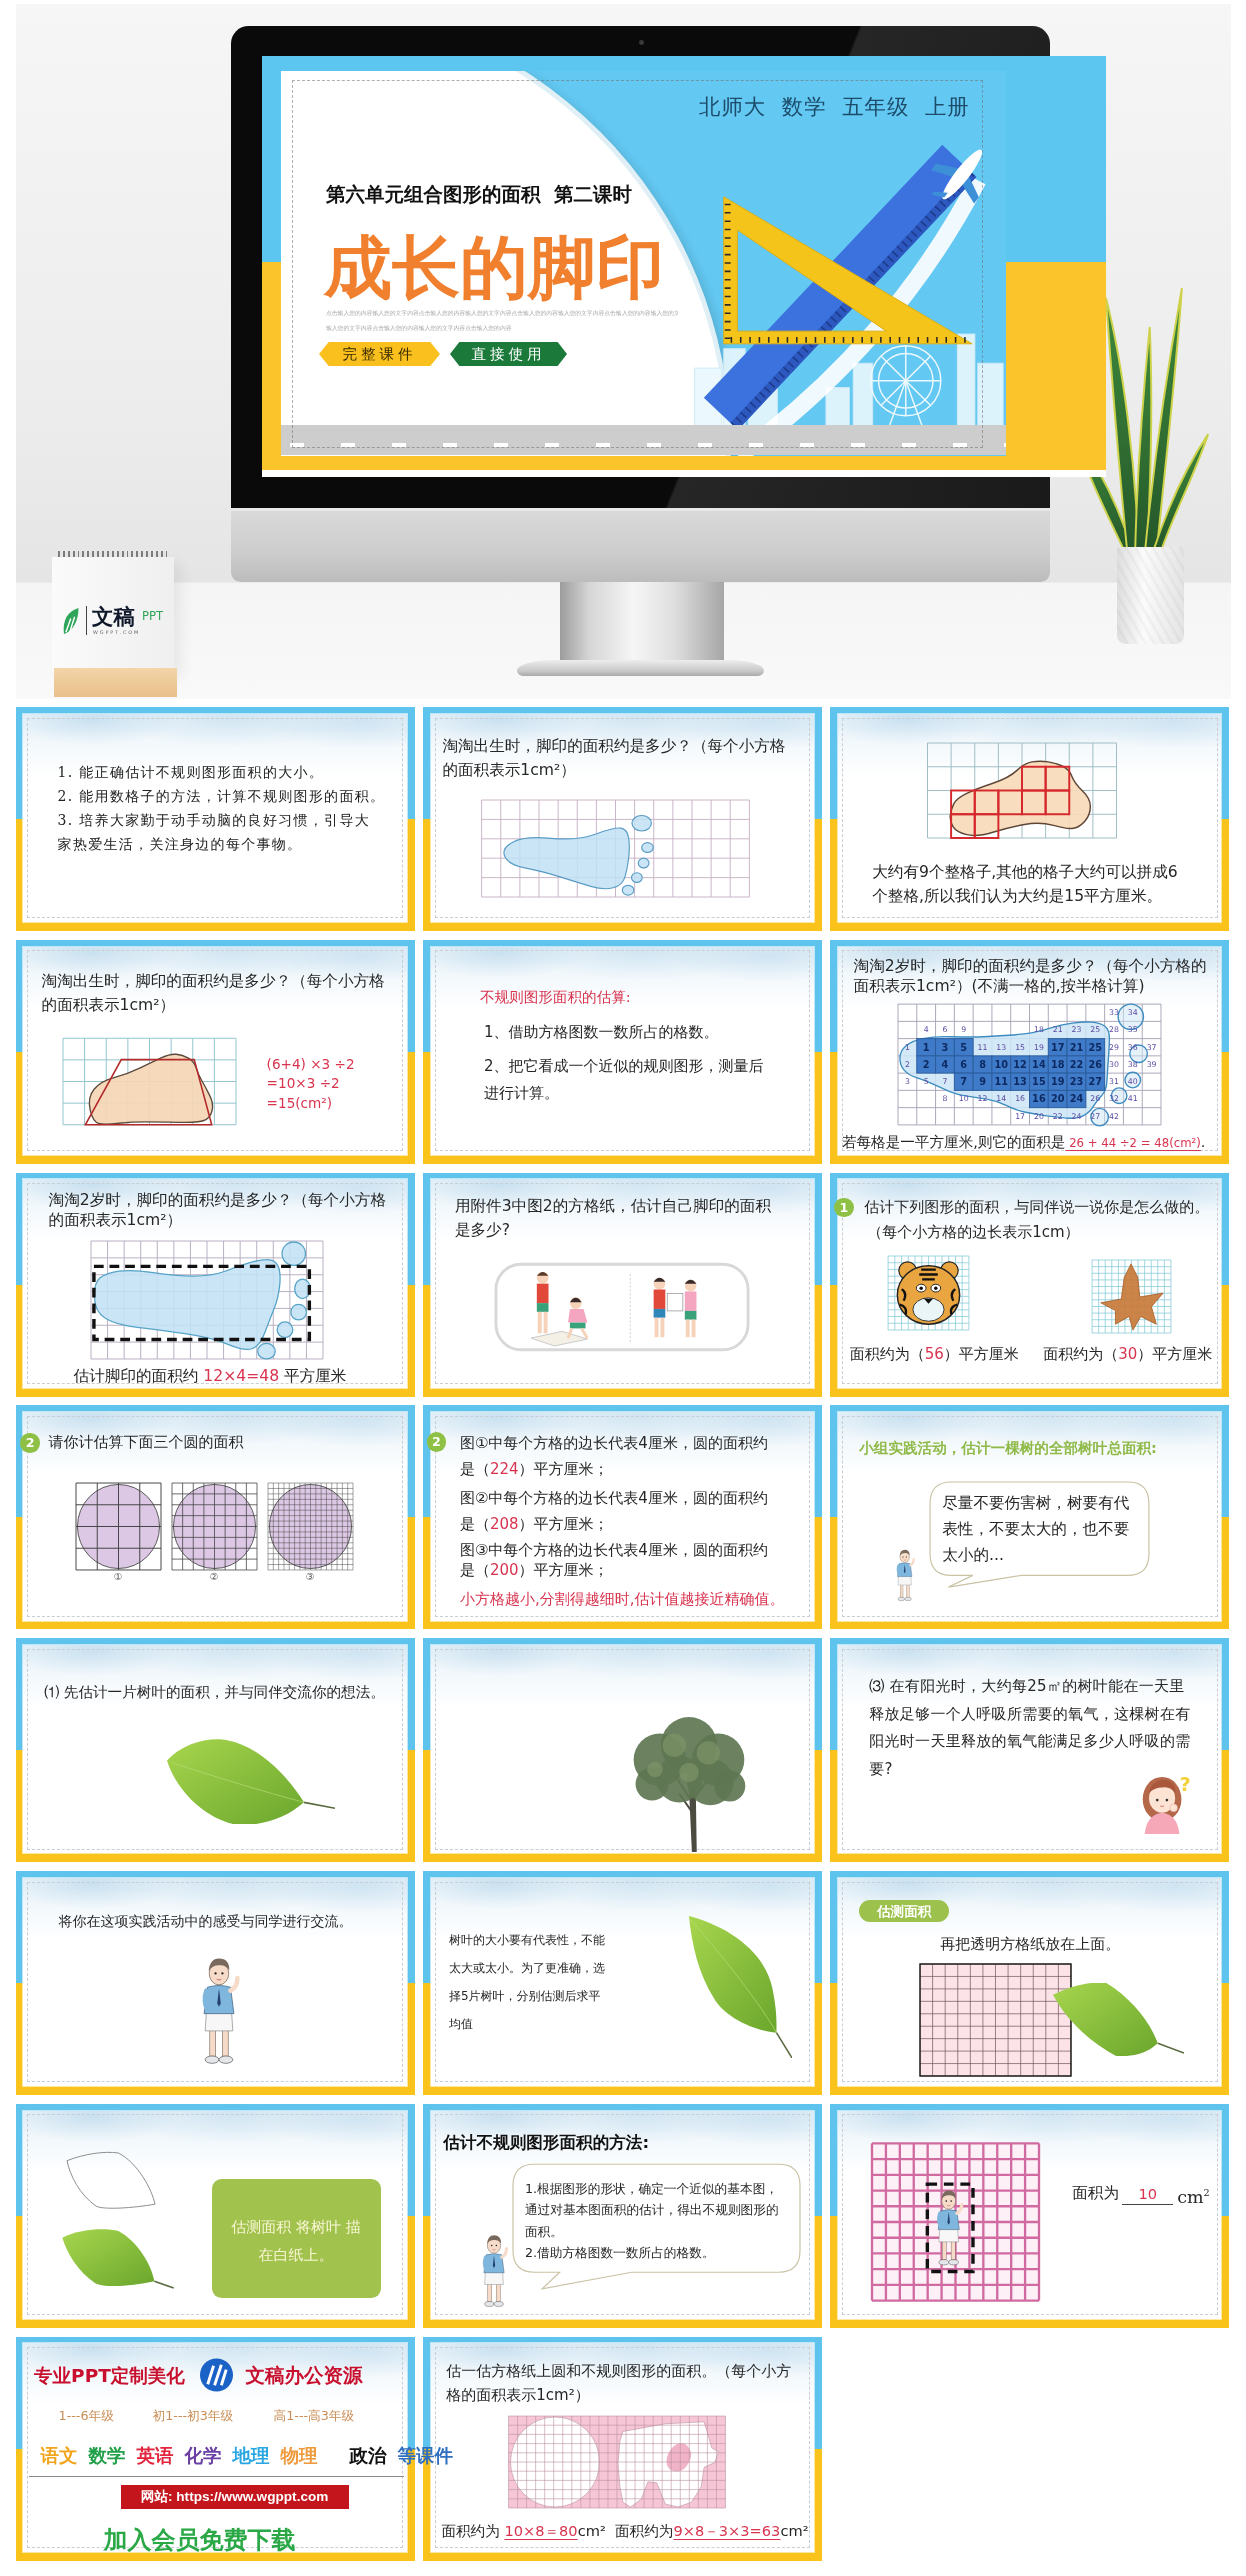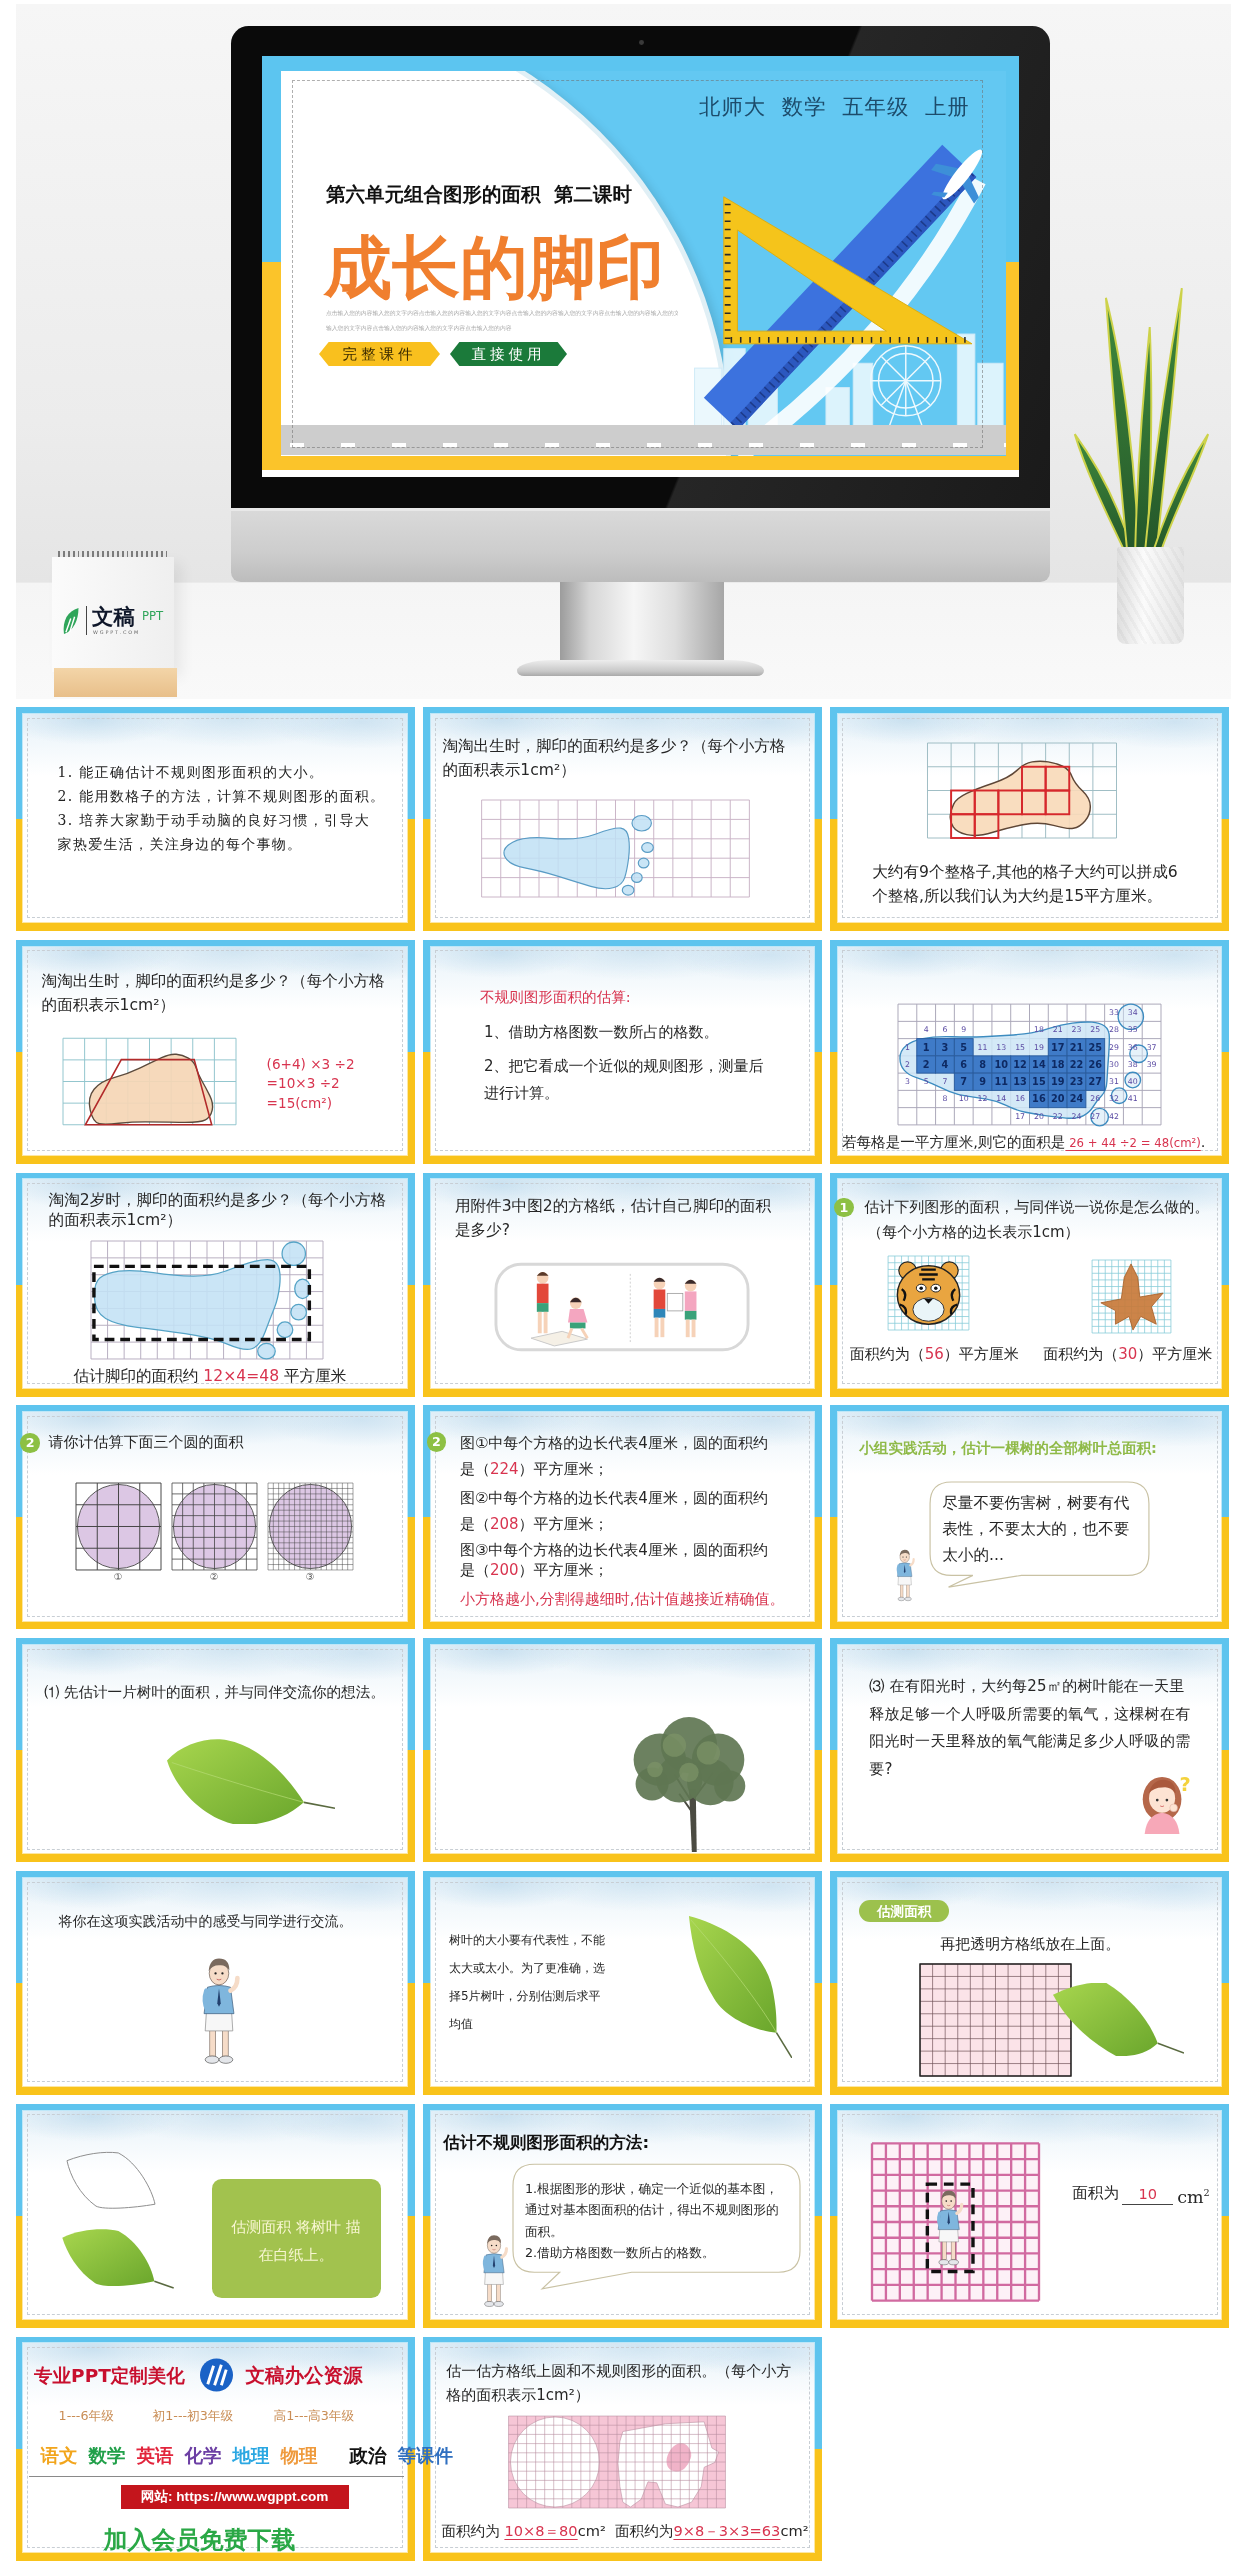--- a/index.html
+++ b/index.html
@@ -9,21 +9,21 @@
 .nw{white-space:nowrap;}
 .serif{font-family:"DejaVu Serif","Liberation Serif",serif;}
 .red{color:var(--accent-red,#d8344f);}
 
 
 .hero-bg{position:absolute;left:15.6px;top:3.9px;width:1215px;height:695px;
   background:linear-gradient(to bottom,#f6f6f6 0%,#ececec 60%,#e5e5e5 83.2%,#f5f5f5 83.3%,#f9f9f9 100%);}
 .bezel{position:absolute;left:231px;top:26px;width:819px;height:482px;border-radius:17.5px 17.5px 0 0;
   background:linear-gradient(112deg,#0a0a0a 0%,#0a0a0a 62%,#262626 62.3%,#1a1a1a 100%);}
 .camera{position:absolute;left:639px;top:40px;width:4.9px;height:4.9px;border-radius:50%;background:#3a3a3a;}
-.screen{position:absolute;left:262px;top:56px;width:757px;height:421px;overflow:hidden;
+.screen{position:absolute;left:262px;top:56px;width:844px;height:421px;overflow:hidden;
   background:linear-gradient(to bottom,#5cc5f0 0%,#5cc5f0 49%,#fbc42a 49%,#fbc42a 98.4%,#ffffff 98.4%);}
 .scr-panel{position:absolute;left:18.5px;top:14.6px;width:725px;height:385px;background:#63c8f2;overflow:hidden;}
 .scr-circle{position:absolute;left:-441px;top:-66px;width:886px;height:886px;border-radius:50%;background:#ffffff;
   box-shadow:0 0 0 4.9px rgba(232,242,247,.95),3.9px 3.9px 9.7px 5.8px rgba(0,0,0,.12);}
 .scr-road{position:absolute;left:0;top:354px;width:725px;height:30px;background:#cdcdcd;}
 .scr-road::after{content:"";position:absolute;left:9.7px;right:0;top:18.5px;height:3.9px;
   background:repeating-linear-gradient(to right,#fff 0,#fff 13.6px,transparent 13.6px,transparent 51px);}
 .scr-dash{position:absolute;left:11.7px;top:9.7px;width:691px;height:368px;border:1px dashed rgba(110,110,110,.55);}
 .edition{left:437px;top:38px;font-size:21.4px;line-height:25px;color:#1d4c6b;letter-spacing:1px;white-space:pre;}
 .subtitle{left:64px;top:127px;font-size:19.5px;line-height:23.4px;font-weight:bold;color:#111;white-space:pre;}
@@ -326,20 +326,24 @@
   <div class="card">
     <div class="panel"></div>
     <div class="abs nw red" style="left:57px;top:47px;font-size:14.6px;line-height:19.5px">不规则图形面积的估算:</div>
     <div class="abs t15" style="left:61px;top:83px">1、借助方格图数一数所占的格数。</div>
     <div class="abs t15" style="left:61px;top:117px">2、把它看成一个近似的规则图形，测量后</div>
     <div class="abs t15" style="left:61px;top:144px">进行计算。</div>
   </div>
 
   <div class="card">
     <div class="panel"></div>
+    <div class="abs nw" style="left:23.4px;top:17.5px;font-size:15.6px;line-height:19.5px">
+      <div>淘淘2岁时，脚印的面积约是多少？（每个小方格的</div>
+      <div>面积表示1cm²）(不满一格的,按半格计算)</div>
+    </div>
     <svg class="abs" style="left:68px;top:64px;overflow:visible" width="263" height="121" viewBox="0 0 270 124">
       <g stroke="#aaa7b8" stroke-width="1">
           <line x1="0" y1="0" x2="0" y2="124"></line>
           <line x1="19.285714285714285" y1="0" x2="19.285714285714285" y2="124"></line>
           <line x1="38.57142857142857" y1="0" x2="38.57142857142857" y2="124"></line>
           <line x1="57.857142857142854" y1="0" x2="57.857142857142854" y2="124"></line>
           <line x1="77.14285714285714" y1="0" x2="77.14285714285714" y2="124"></line>
           <line x1="96.42857142857142" y1="0" x2="96.42857142857142" y2="124"></line>
           <line x1="115.71428571428571" y1="0" x2="115.71428571428571" y2="124"></line>
           <line x1="135" y1="0" x2="135" y2="124"></line>

